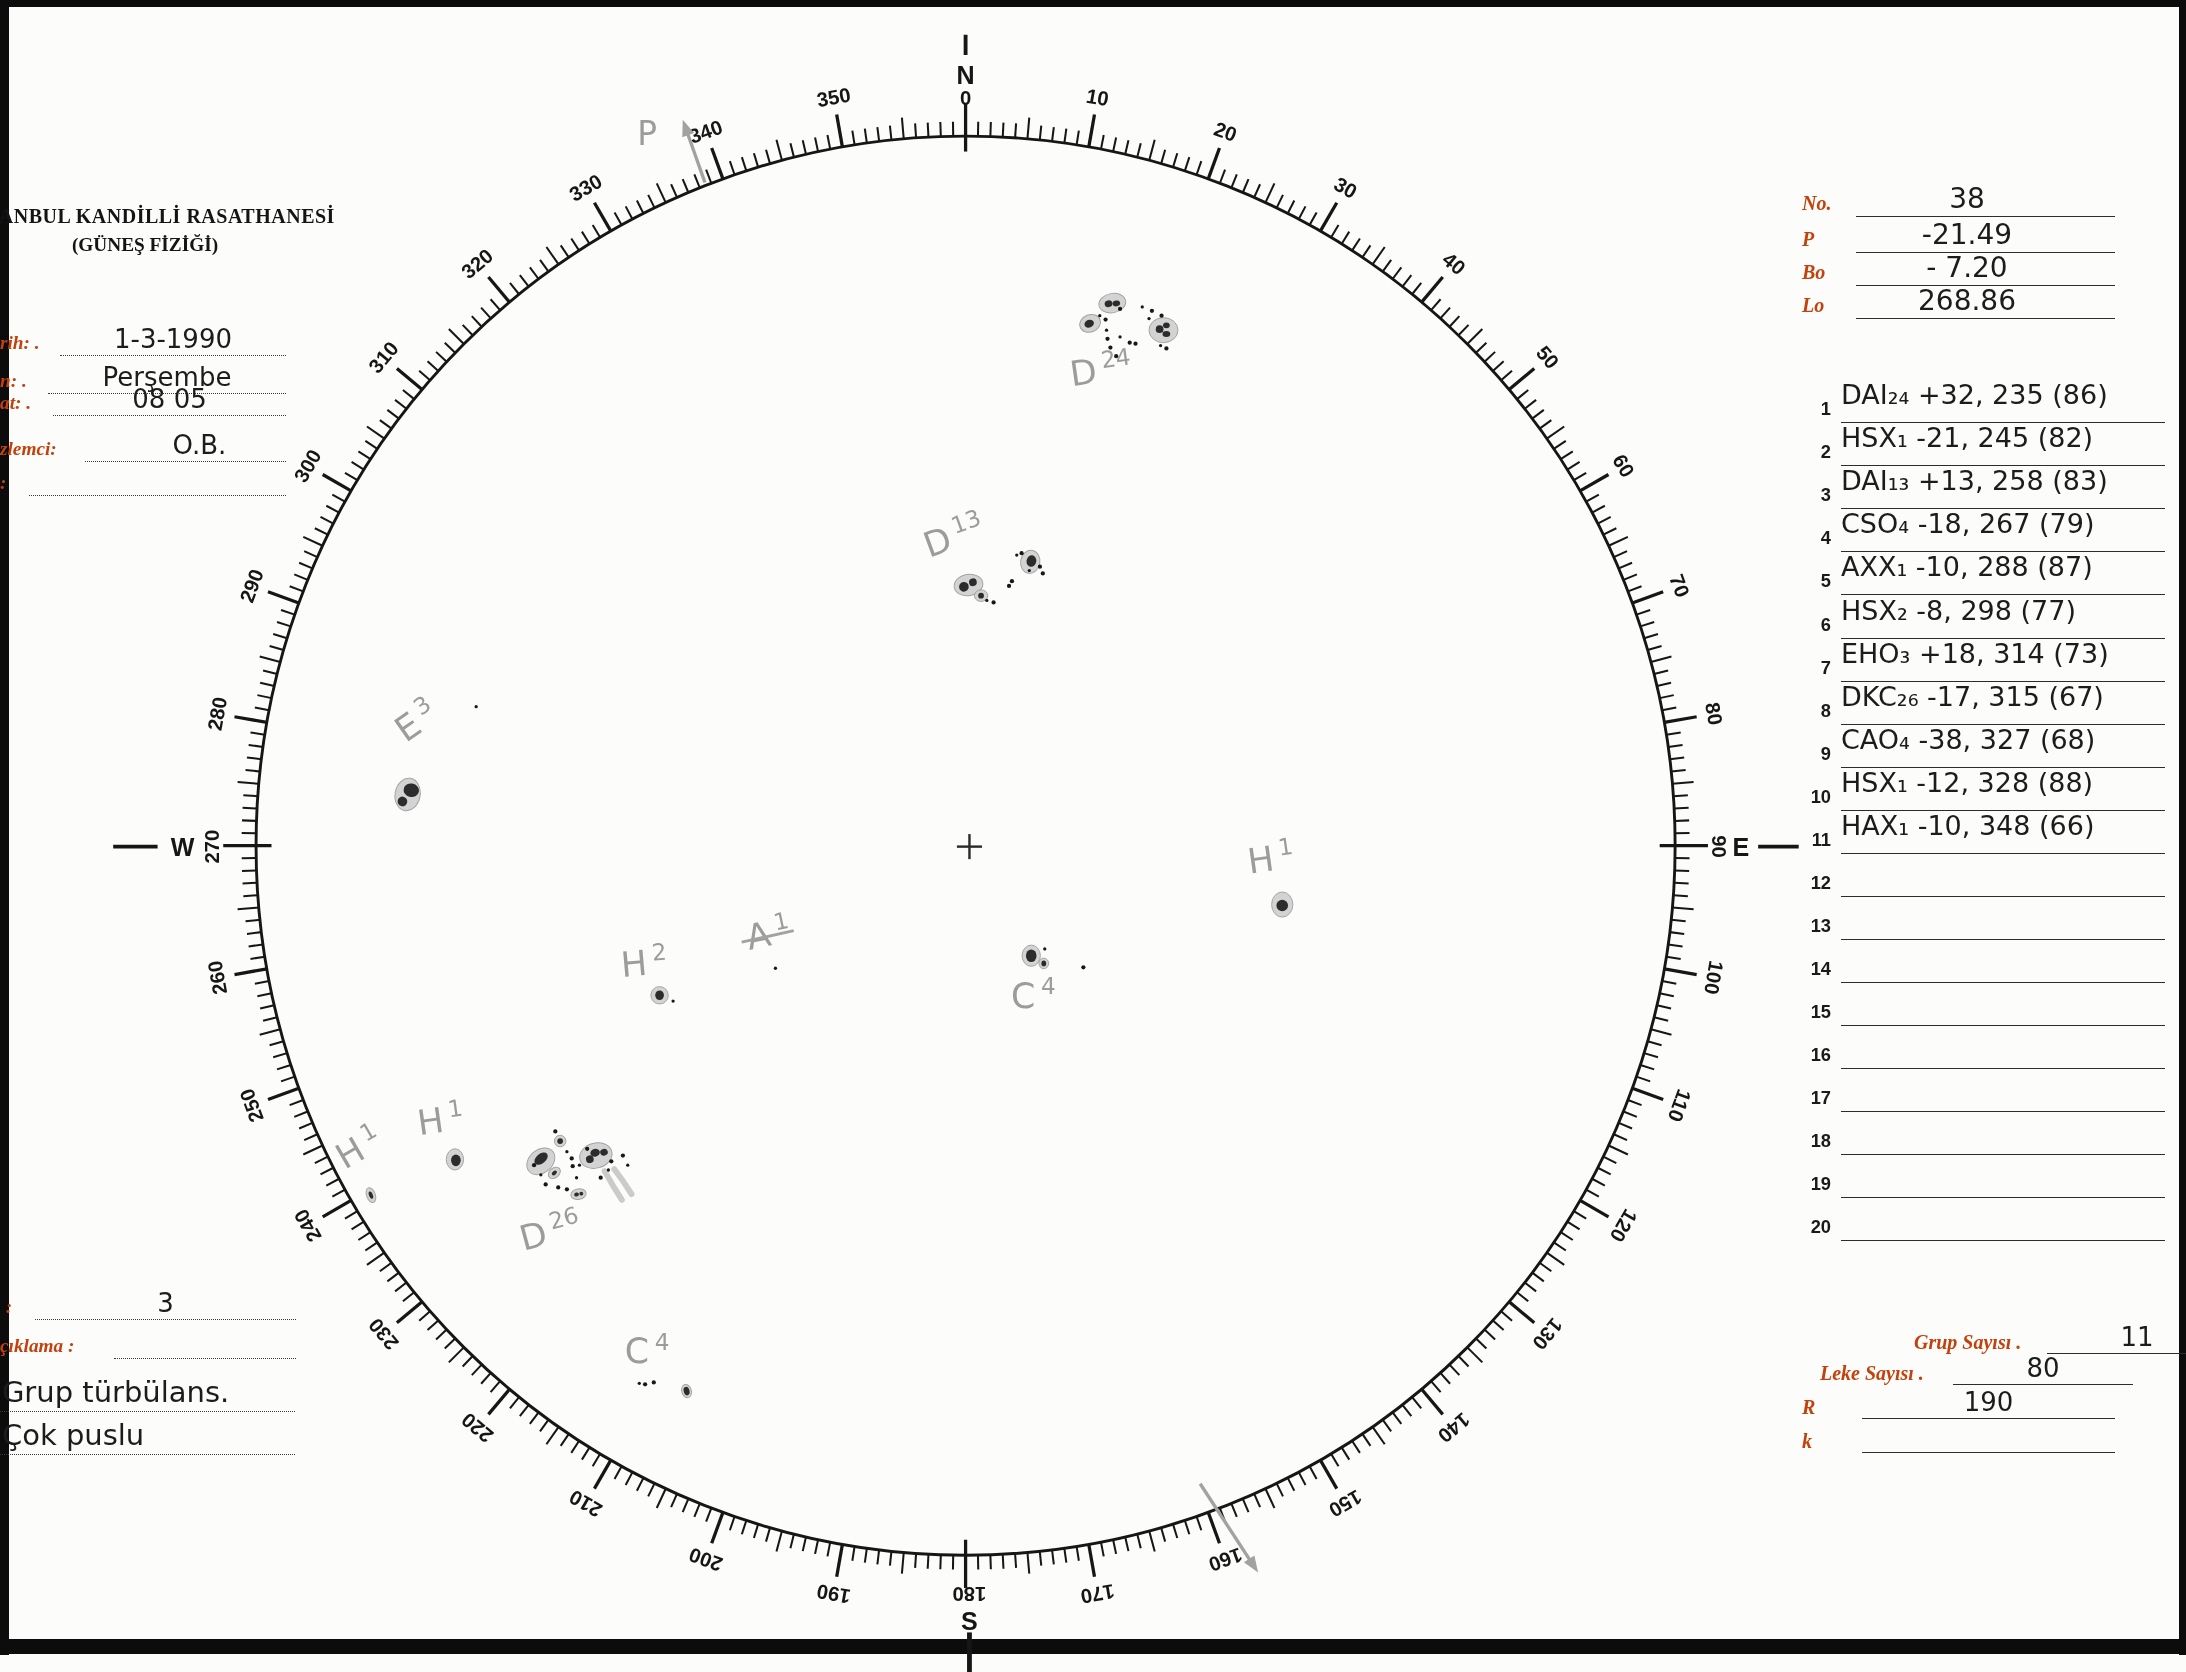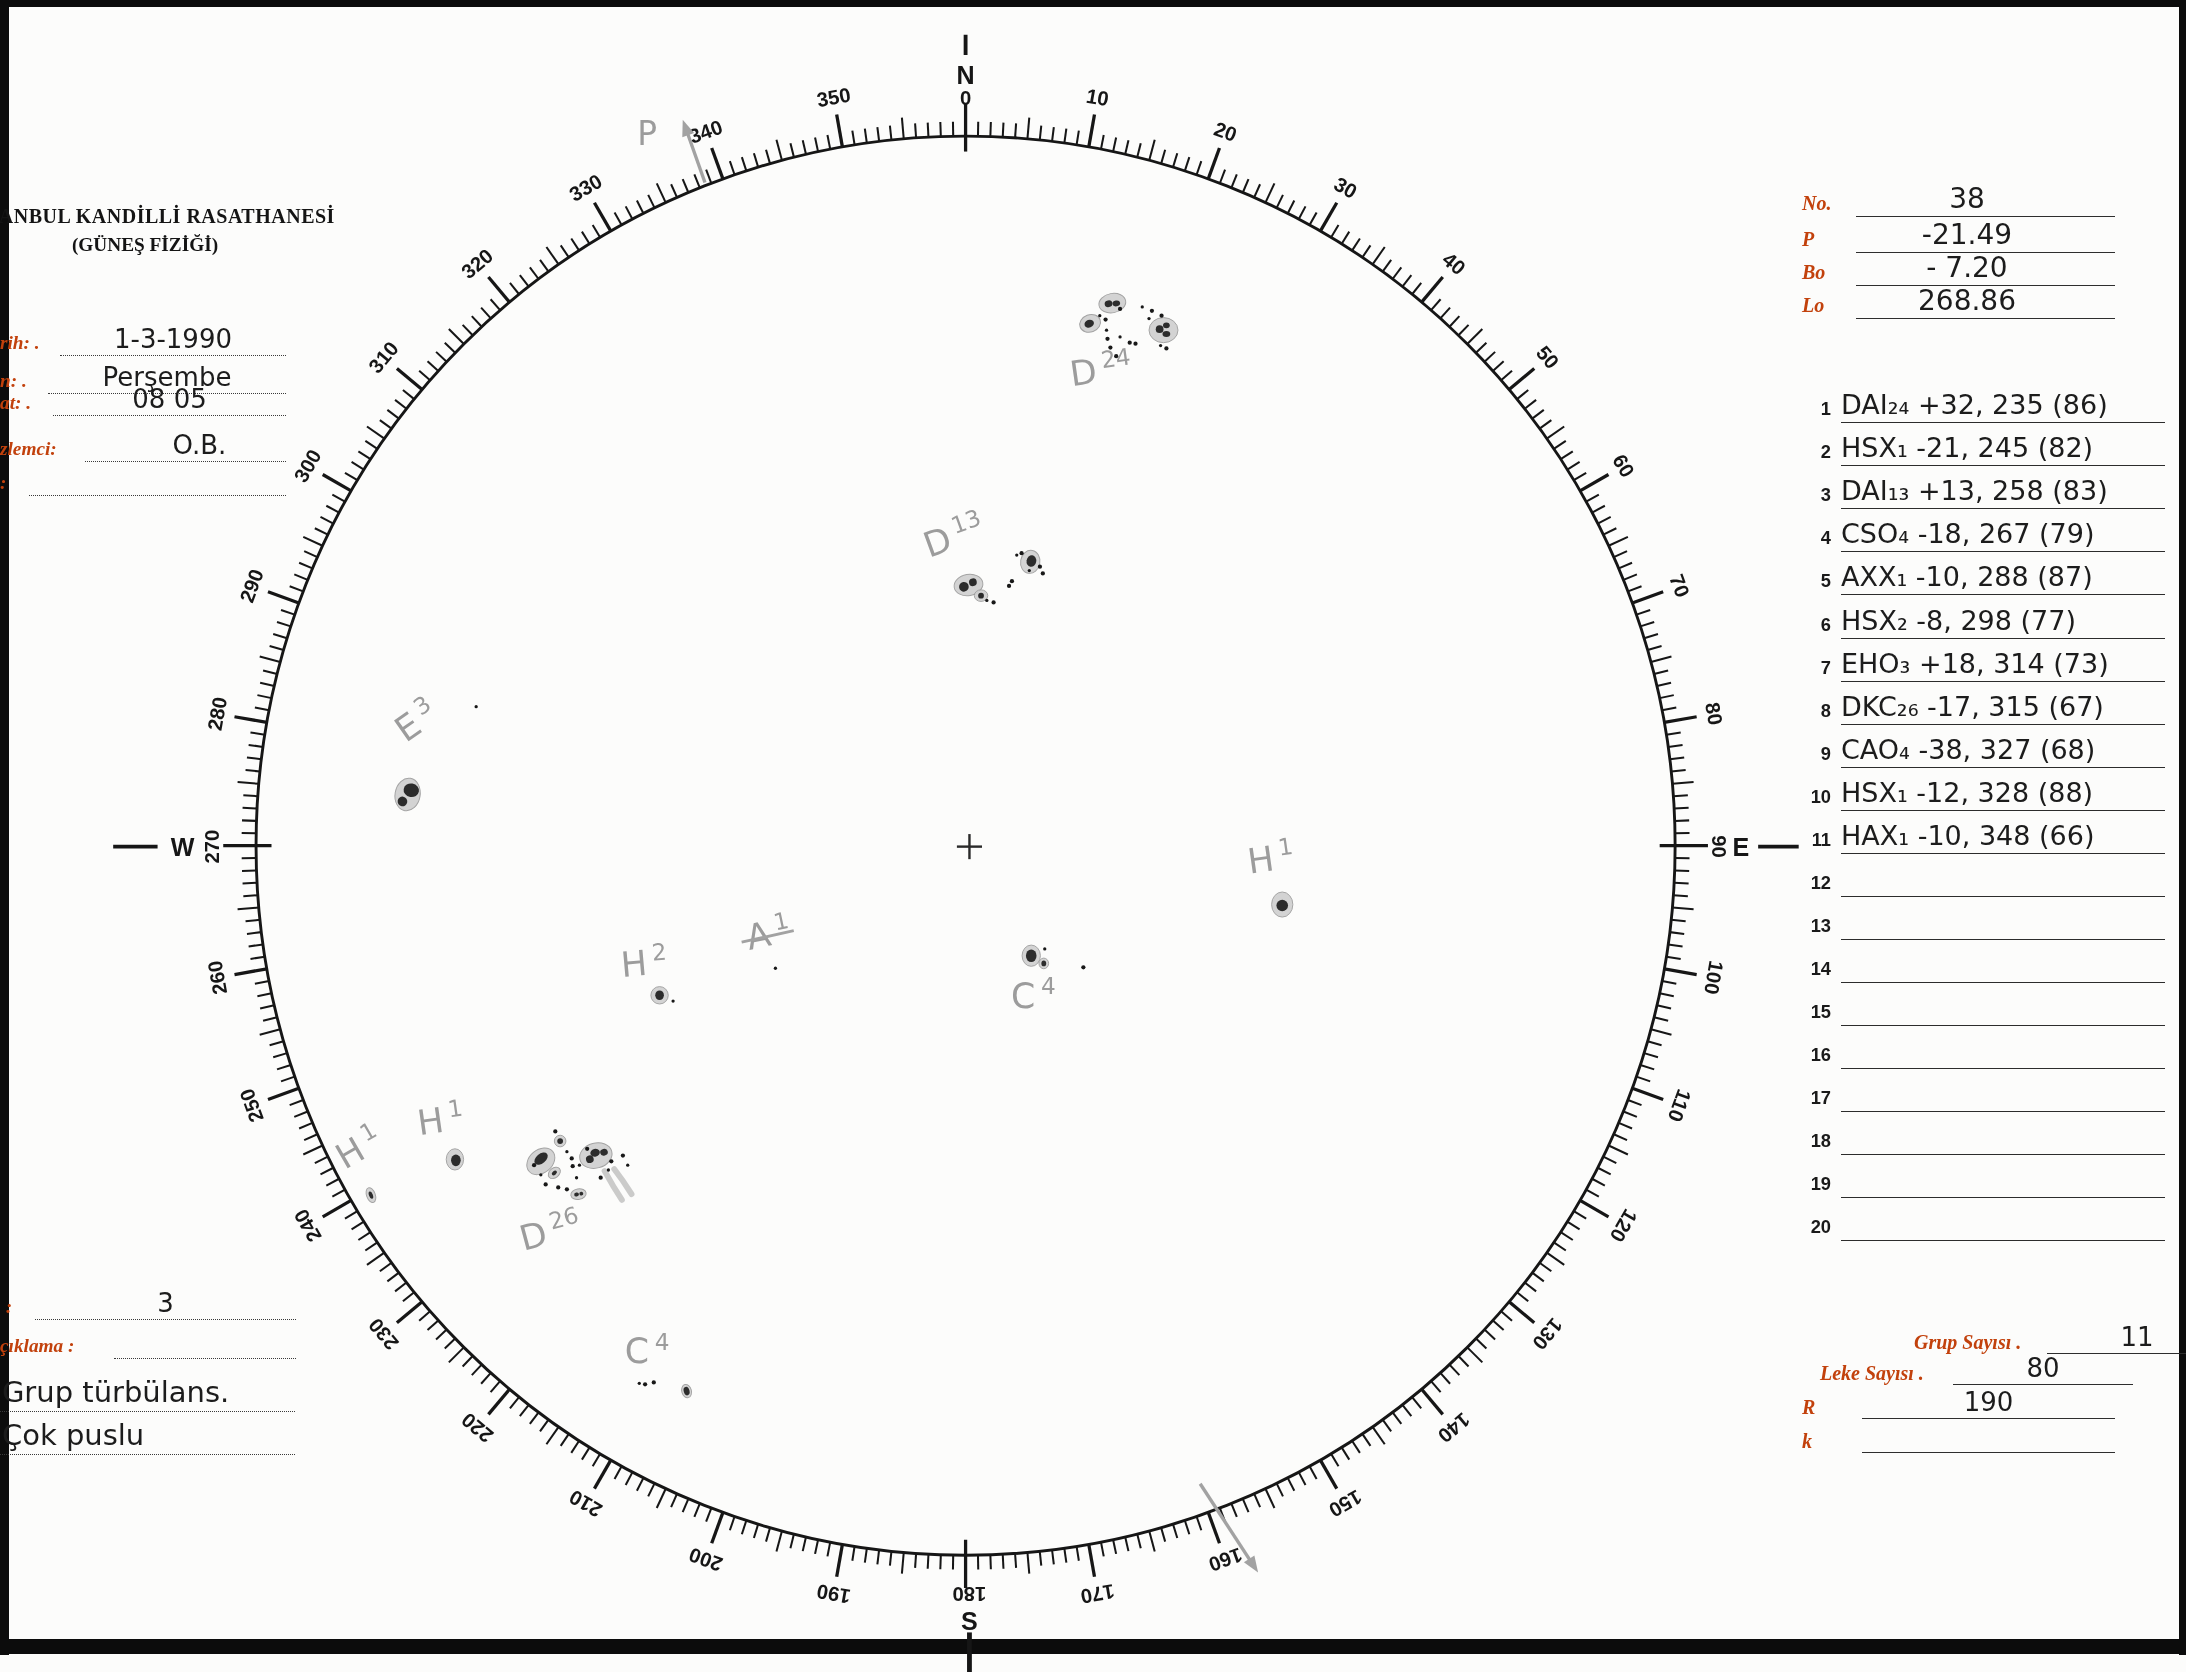--- a/index.html
+++ b/index.html
@@ -20,21 +20,21 @@
   .fieldrow .fline{position:absolute;bottom:0;border-bottom:1.9px dotted #3a3a3a;height:0;}
   .fieldrow .fval{position:absolute;bottom:1.9px;text-align:center;font-size:26px;white-space:nowrap;}
   
   .erow{position:absolute;height:35px;}
   .erow .plabel{position:absolute;left:0;bottom:1.9px;font-size:20px;}
   .erow .eline{position:absolute;bottom:0;border-bottom:1.9px solid #2e2e2e;}
   .erow .eval{position:absolute;bottom:1.9px;text-align:center;font-size:28px;white-space:nowrap;}
   
   .lrow{position:absolute;height:37px;}
   .lrow .lnum{position:absolute;left:0;bottom:2.9px;width:25px;text-align:right;font:bold 18.3px "Liberation Sans",sans-serif;color:#1a1a1a;}
-  .lrow .lval{position:absolute;left:35px;width:324px;bottom:0;border-bottom:1.9px solid #2c2c2c;font-size:27px;white-space:nowrap;padding-bottom:2px;}
+  .lrow .lval{position:absolute;left:35px;width:324px;bottom:0;border-bottom:1.9px solid #2c2c2c;font-size:27px;white-space:nowrap;padding-bottom:12px;}
   
   .srow{position:absolute;height:33px;}
   .srow .plabel{position:absolute;left:0;bottom:0;font-size:20px;}
   .srow .sline{position:absolute;bottom:0;border-bottom:1.9px solid #2e2e2e;}
   .srow .sval{position:absolute;bottom:1.9px;text-align:center;font-size:26px;white-space:nowrap;}
   
   .noterow{position:absolute;height:39px;}
   .noterow .nline{position:absolute;bottom:0;border-bottom:1.9px dotted #3a3a3a;}
   .noterow .nval{position:absolute;bottom:2.9px;left:1.9px;font-size:29px;white-space:nowrap;}
   

